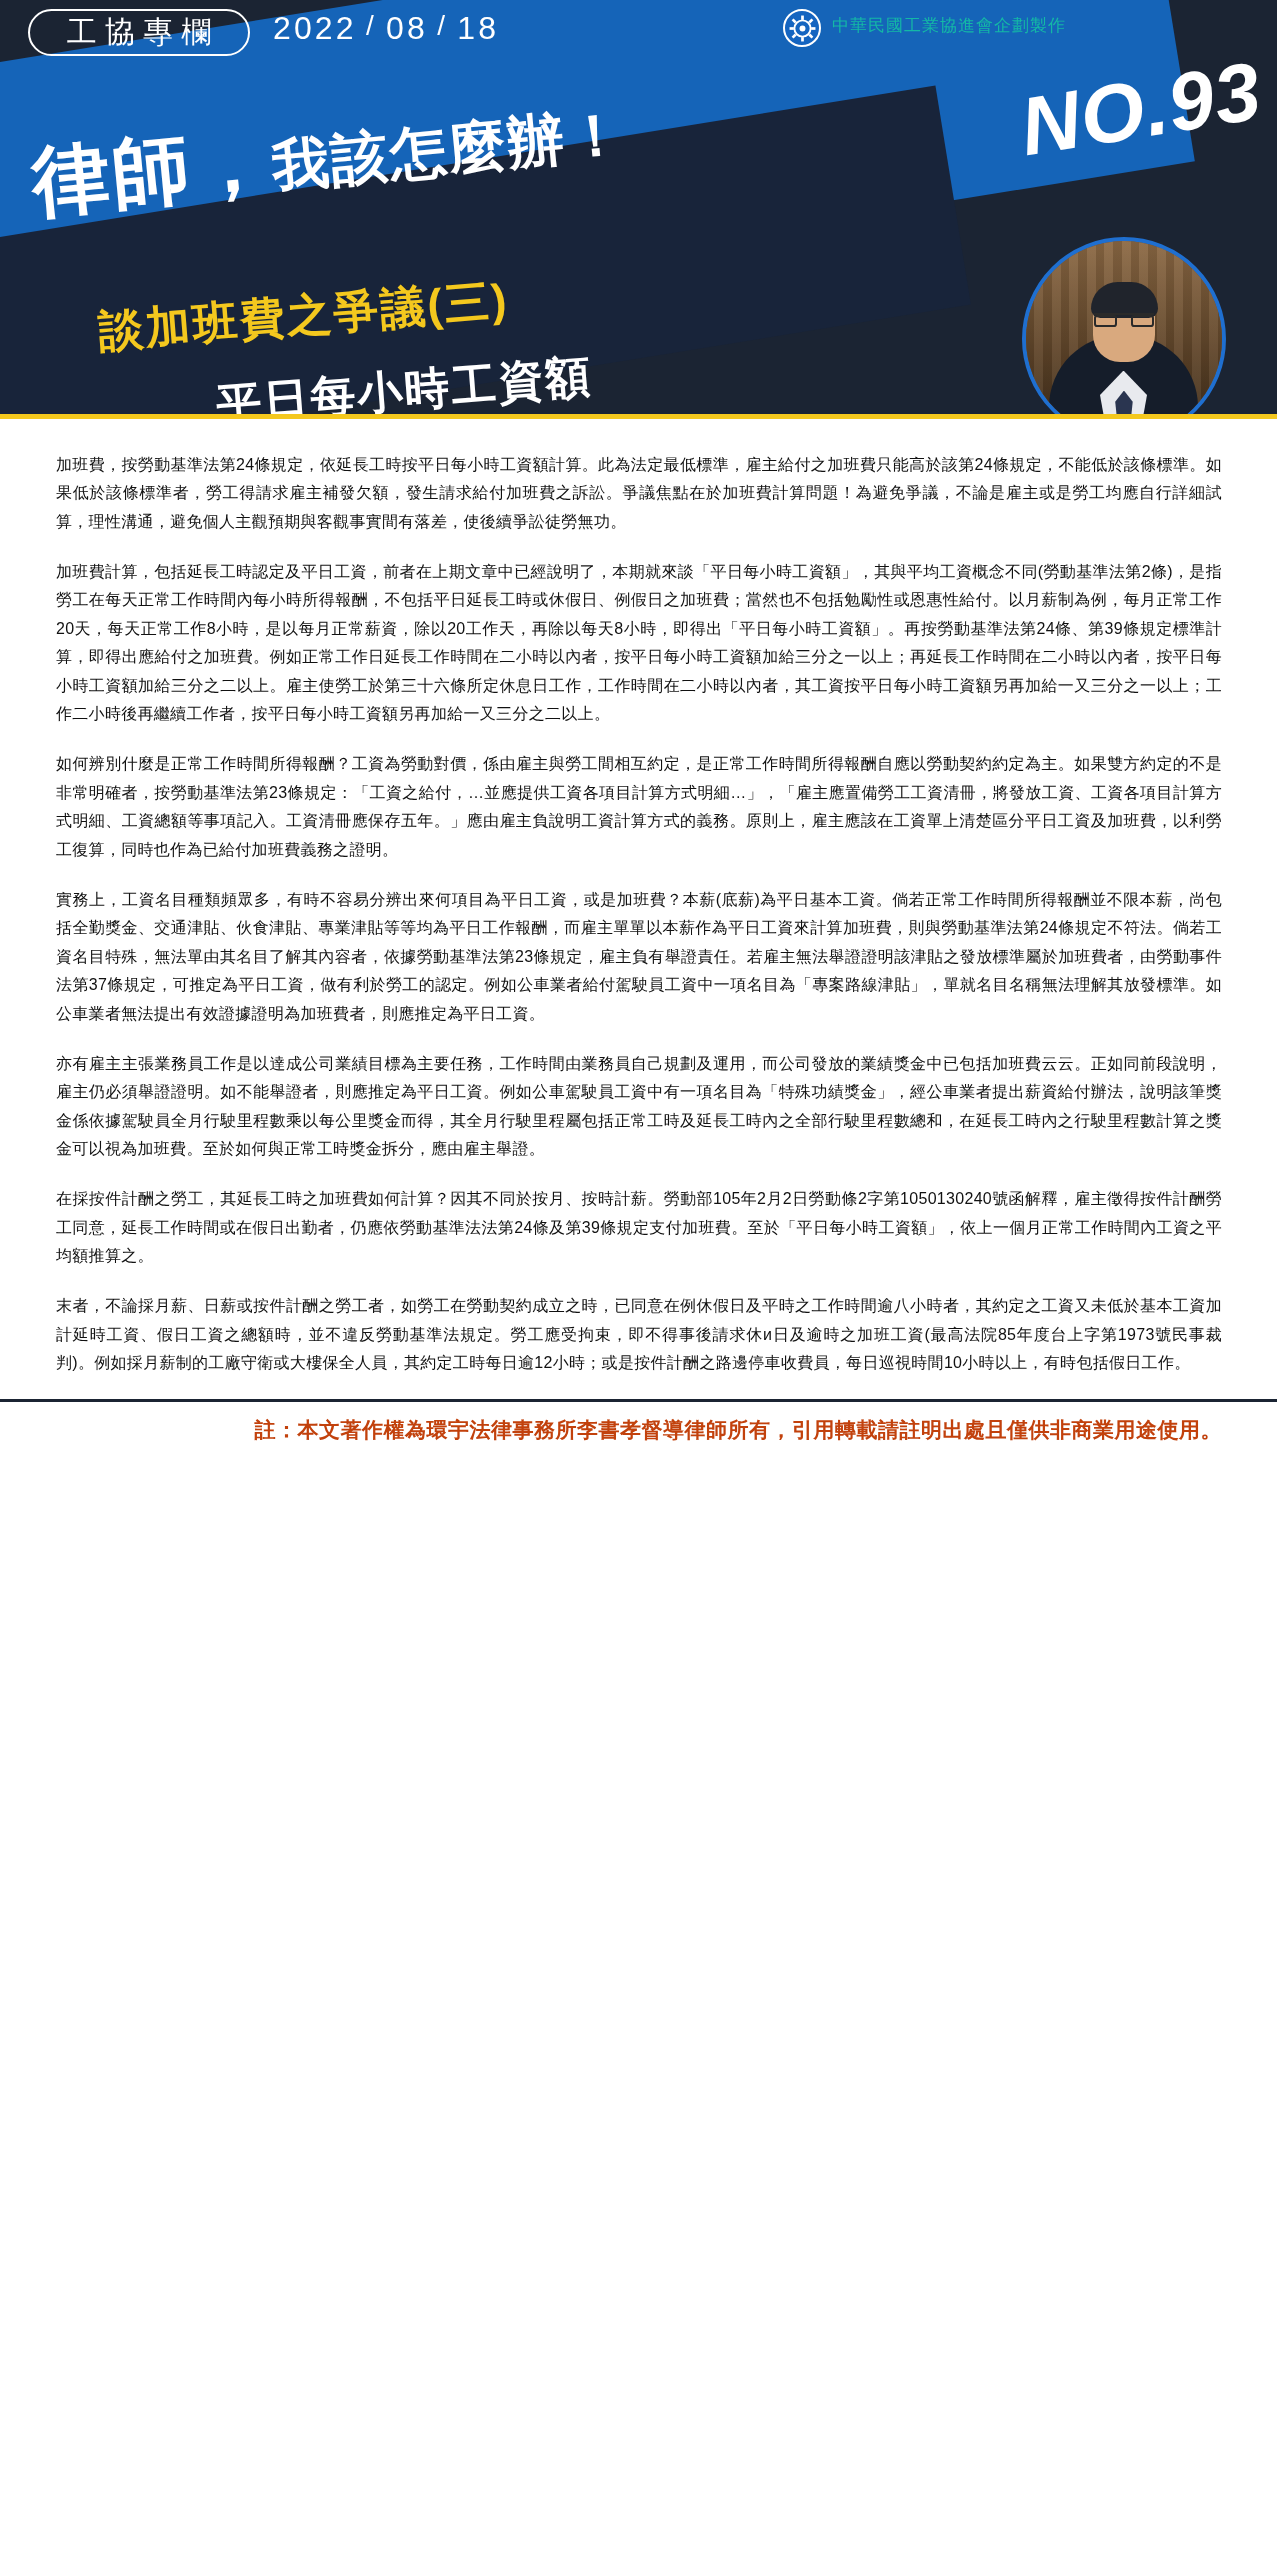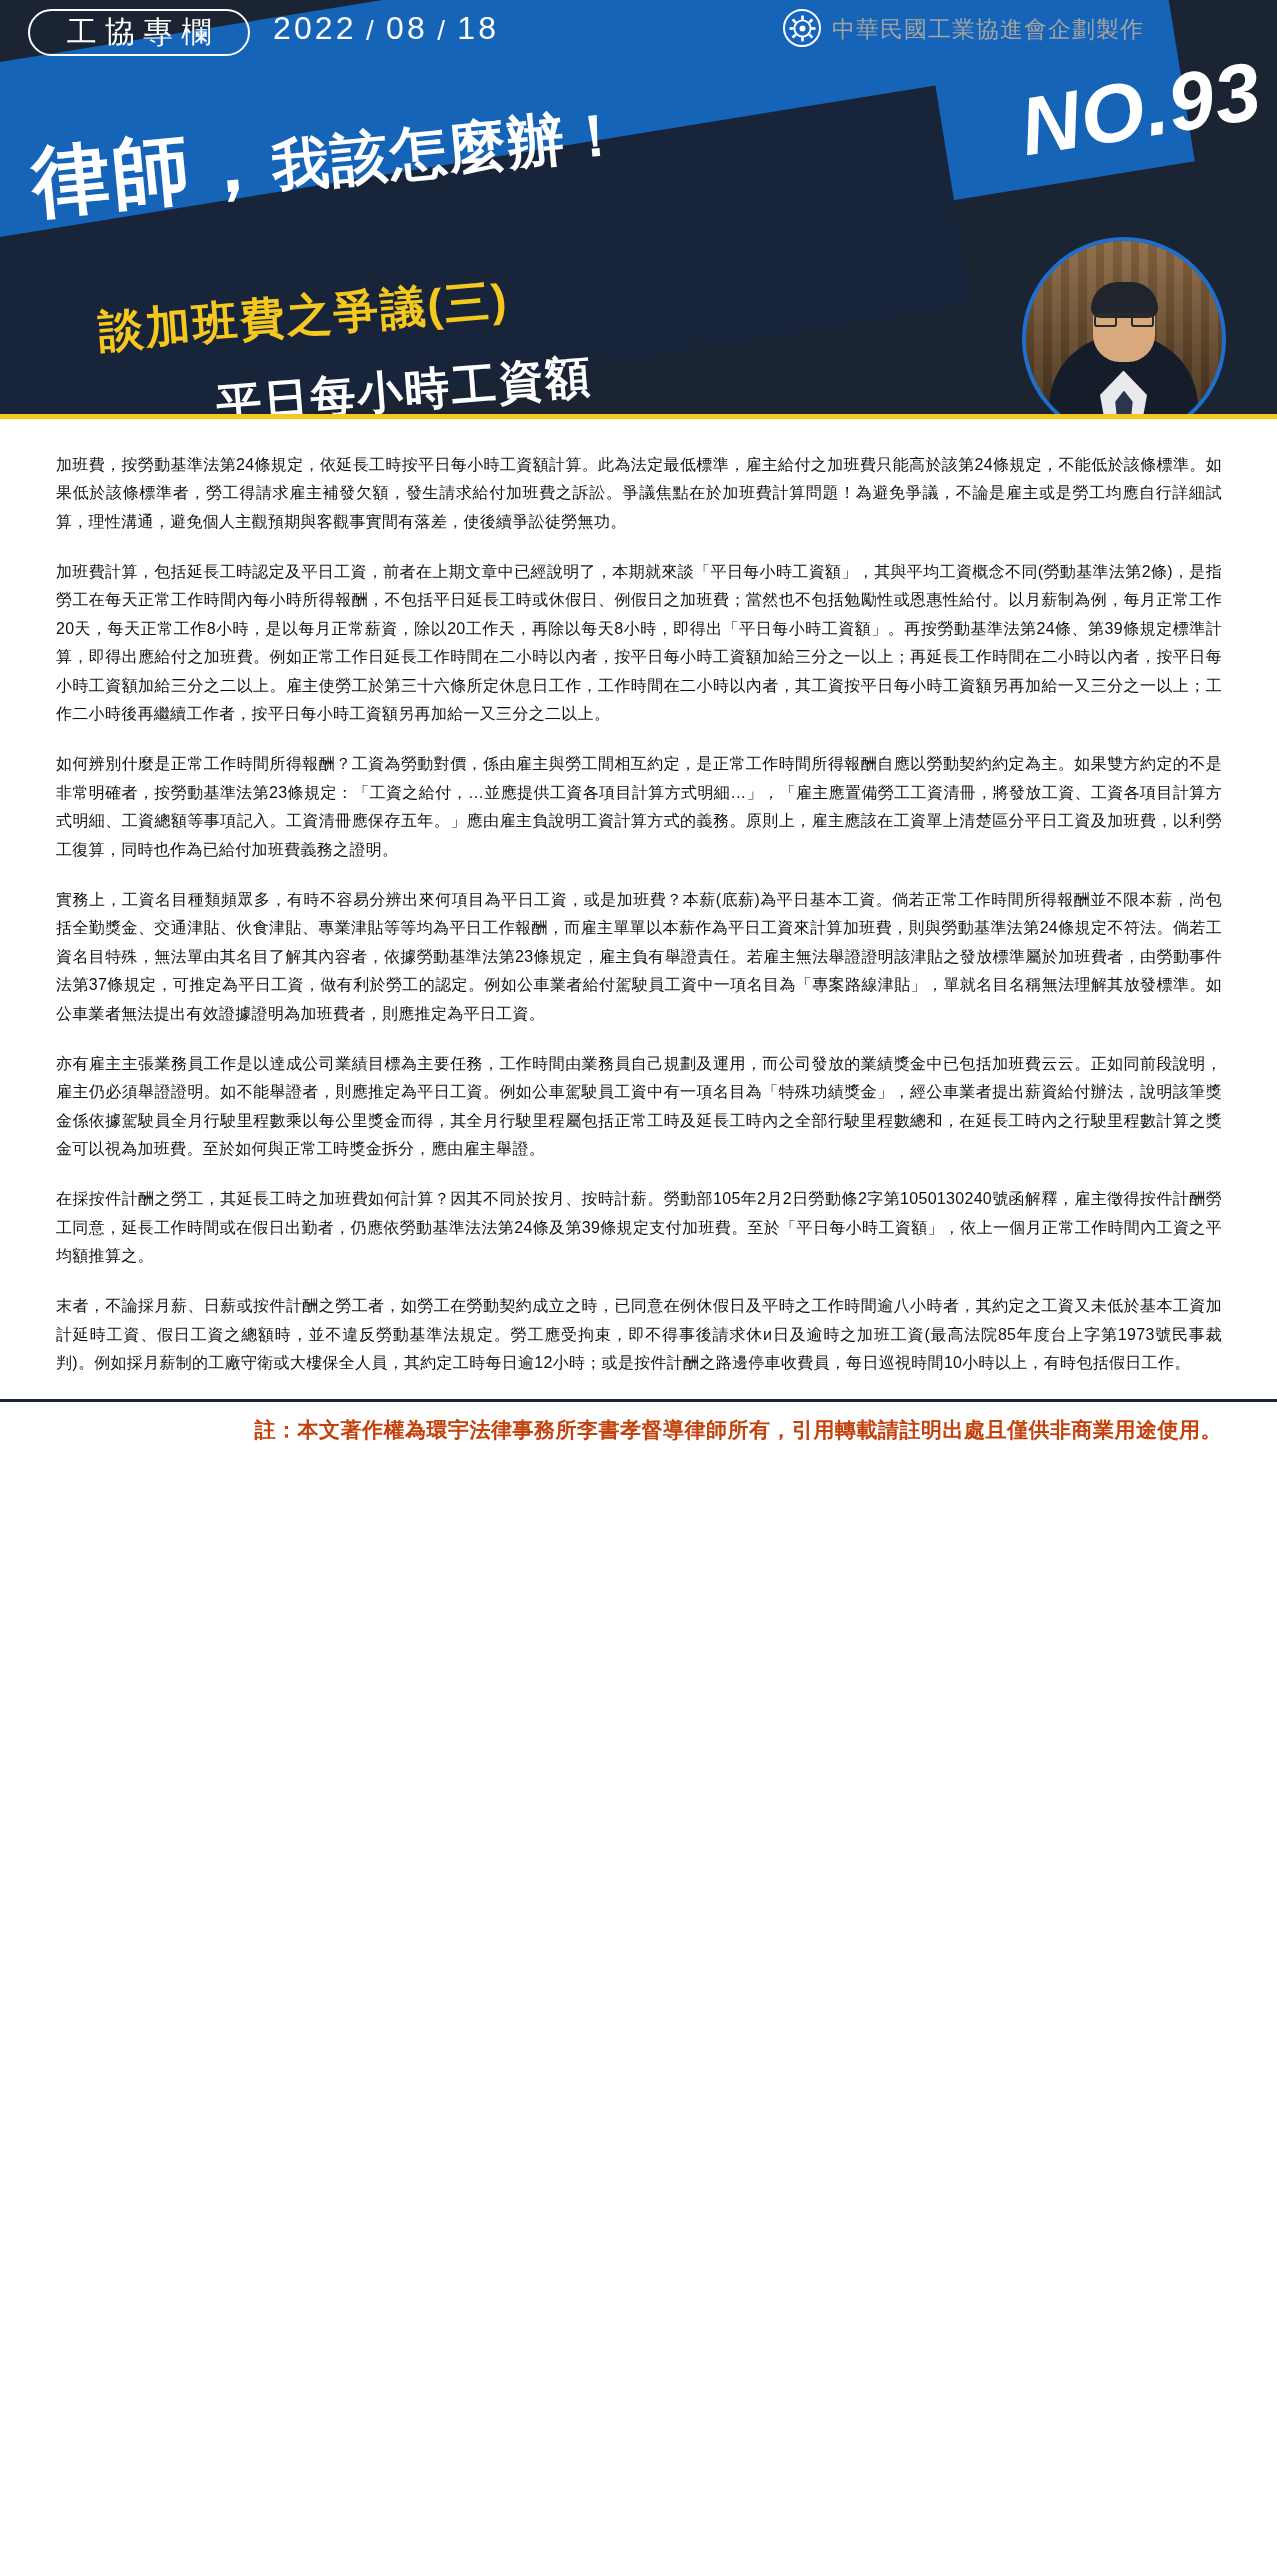--- a/index.html
+++ b/index.html
@@ -71,21 +71,21 @@
   }
   .date-line {
     position: absolute;
     left: 273px;
     top: 10.3px;
     z-index: 6;
     color: #ffffff;
     font-size: 32px;
     letter-spacing: 3.1px;
     display: flex;
-    align-items: flex-end;
+    align-items: flex-start;
     gap: 9.3px;
   }
   .date-sep { color: #ffffff; font-size: 28px; }
 
   .org-logo {
     position: absolute;
     left: 783px;
     top: 9.3px;
     width: 38px;
     height: 38px;
@@ -96,22 +96,22 @@
     z-index: 7;
     display: flex;
     align-items: center;
     justify-content: center;
   }
   .org-logo svg { width: 27px; height: 27px; }
   .org-name {
     position: absolute;
     left: 832px;
     top: 14.4px;
-    color: #a3a3a3;
-    font-size: 23px;
+    color: #14b8a6;
+    font-size: 17px;
     letter-spacing: 1px;
     z-index: 7;
   }
 
   .issue-no {
     position: absolute;
     right: 16.5px;
     top: 62px;
     color: #ffffff;
     font-size: 82px;

